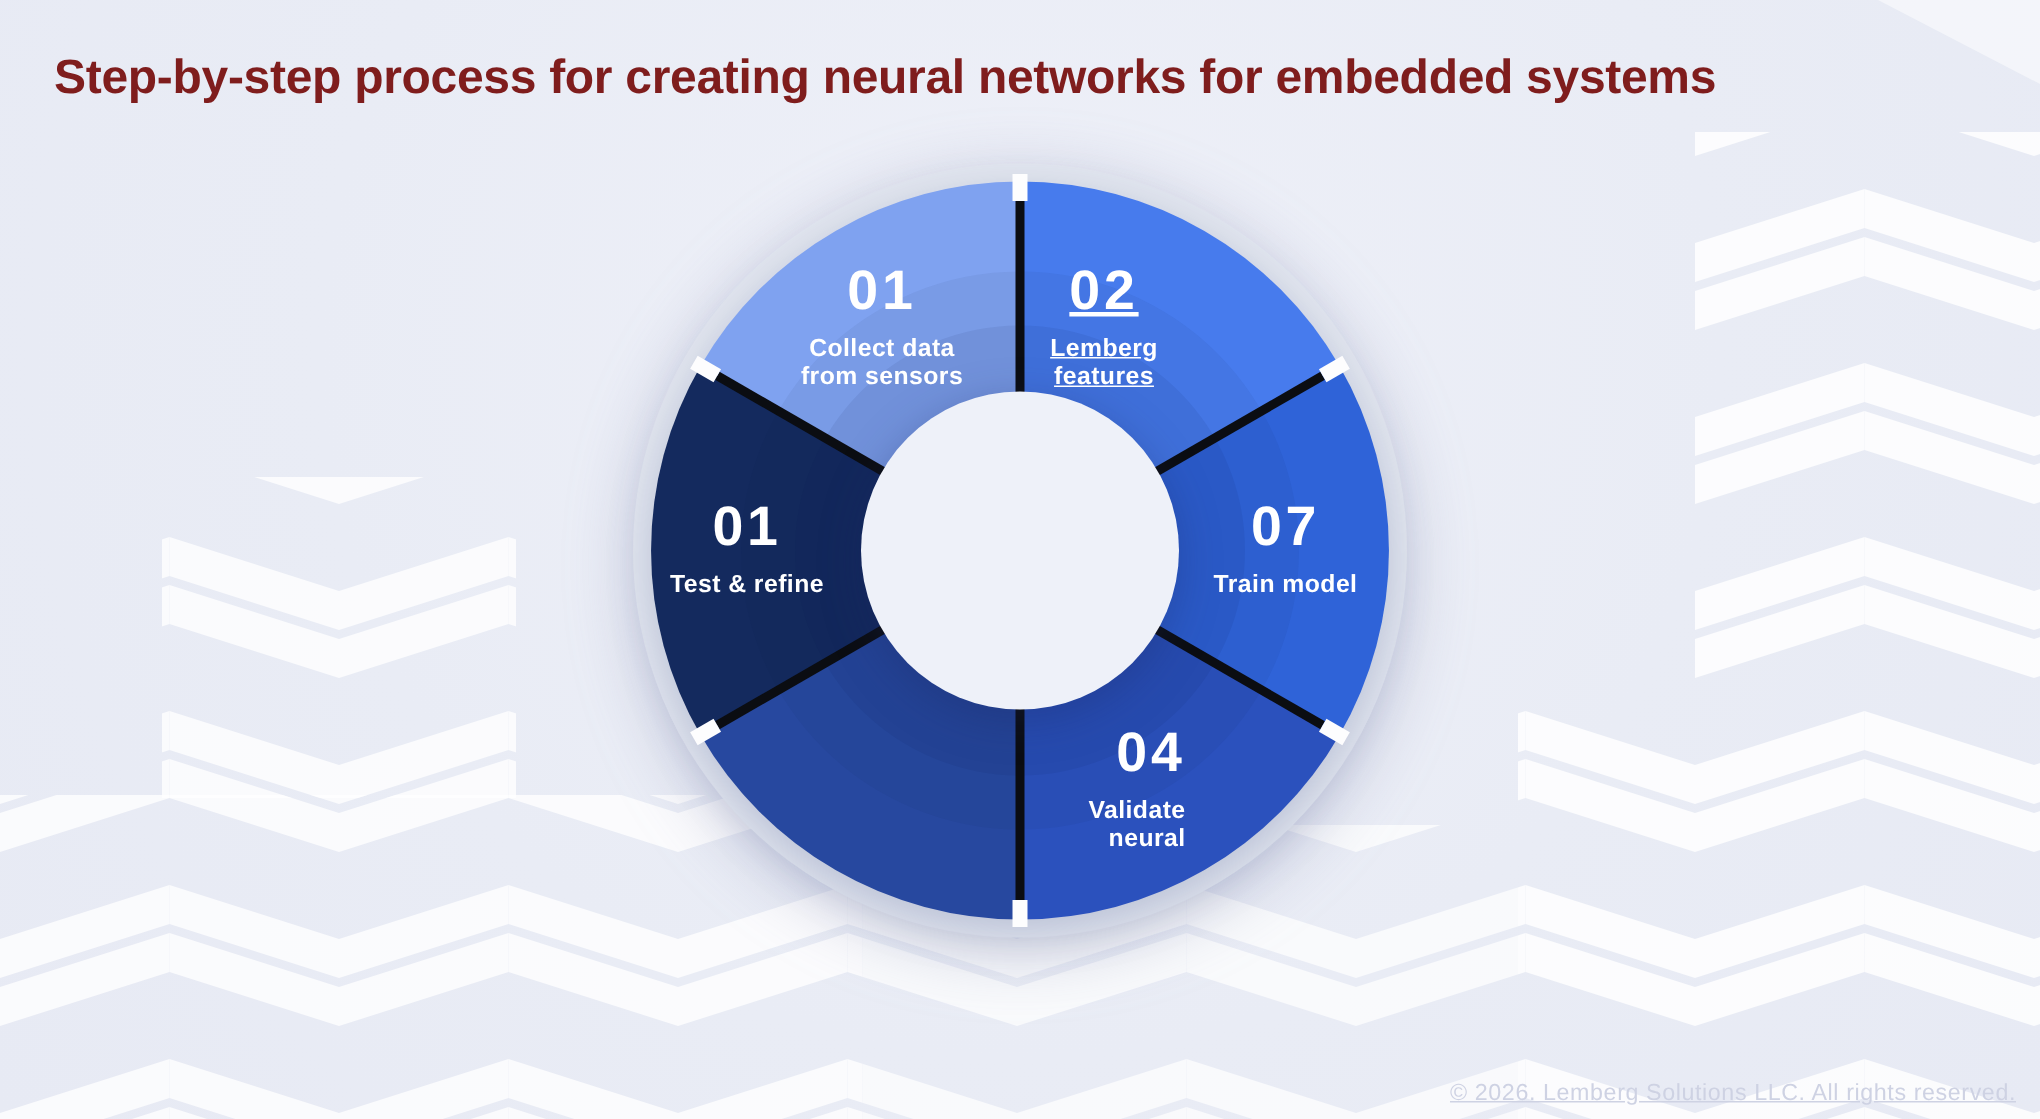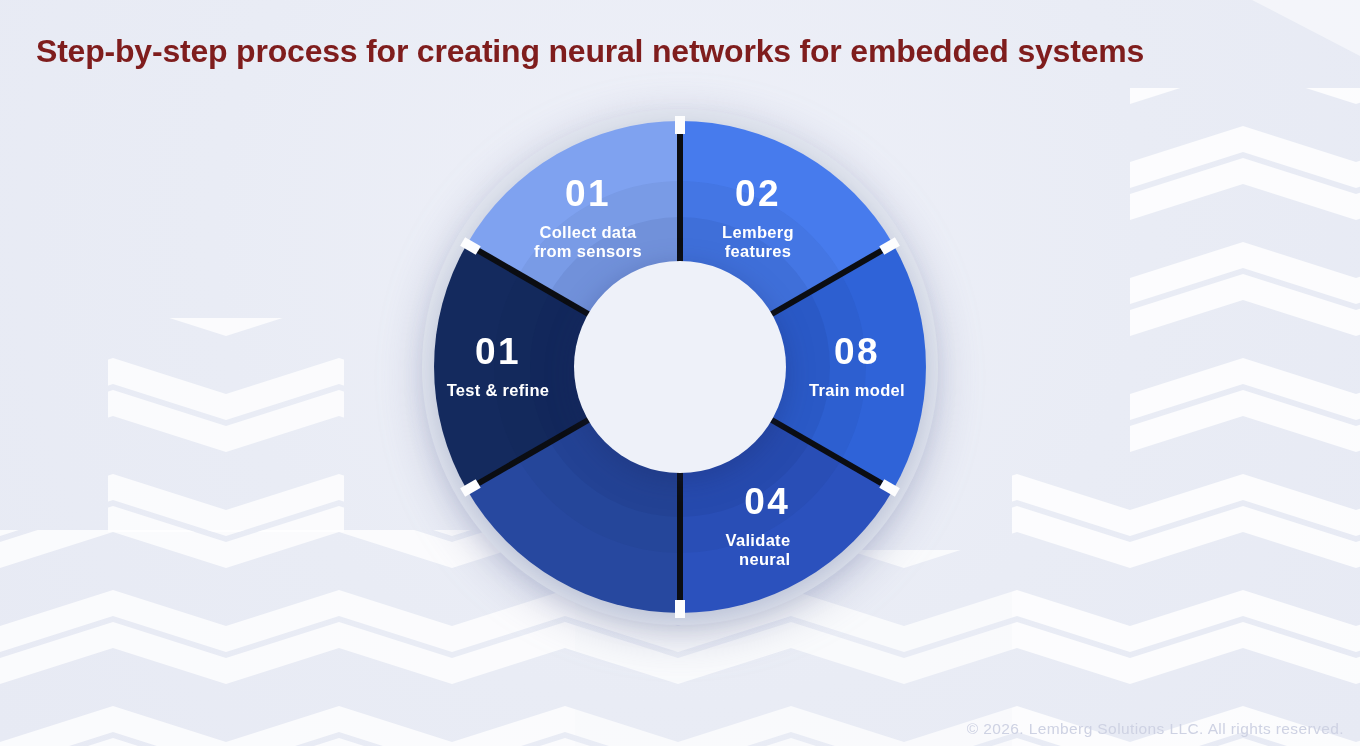--- a/index.html
+++ b/index.html
@@ -26,29 +26,29 @@
     text-align:center;color:#fff;white-space:nowrap;
   }
   .step .num{
     display:block;font-size:37px;font-weight:bold;letter-spacing:2.5px;
     margin-bottom:8px;
   }
   .step .ln{
     display:block;font-size:16.5px;font-weight:bold;letter-spacing:.3px;line-height:19px;
   }
   .s1{left:588px;top:217px;}
-  .s2{left:758px;top:217px;}
+  .s2{left:736px;top:217px;text-decoration:underline;}
   .s3{left:857px;top:365px;}
   .s4{left:758px;top:525px;text-align:right;}
   .s5{left:588px;top:525px;}
   .s6{left:498px;top:365px;}
 
   .footer-note{
     position:absolute;right:16px;bottom:8px;
-    font-size:15.5px;letter-spacing:.4px;color:#ced2e3;
+    font-size:15.5px;letter-spacing:.4px;color:#ced2e3;text-decoration:underline;
   }
 </style>
 </head>
 <body>
 
 <div class="stage">
 
   <svg class="layer" aria-hidden="true">
     <defs>
       <pattern id="chev" width="226" height="116" patternUnits="userSpaceOnUse">
@@ -112,21 +112,21 @@
     <span class="num">01</span>
     <span class="ln">Collect data</span>
     <span class="ln">from sensors</span>
   </div>
   <div class="step s2">
     <span class="num">02</span>
     <span class="ln">Lemberg</span>
     <span class="ln">features</span>
   </div>
   <div class="step s3">
-    <span class="num">08</span>
+    <span class="num">07</span>
     <span class="ln">Train model</span>
     <span class="ln"></span>
   </div>
   <div class="step s4">
     <span class="num">04</span>
     <span class="ln">Validate</span>
     <span class="ln">neural</span>
   </div>
   <div class="step s6">
     <span class="num">01</span>

